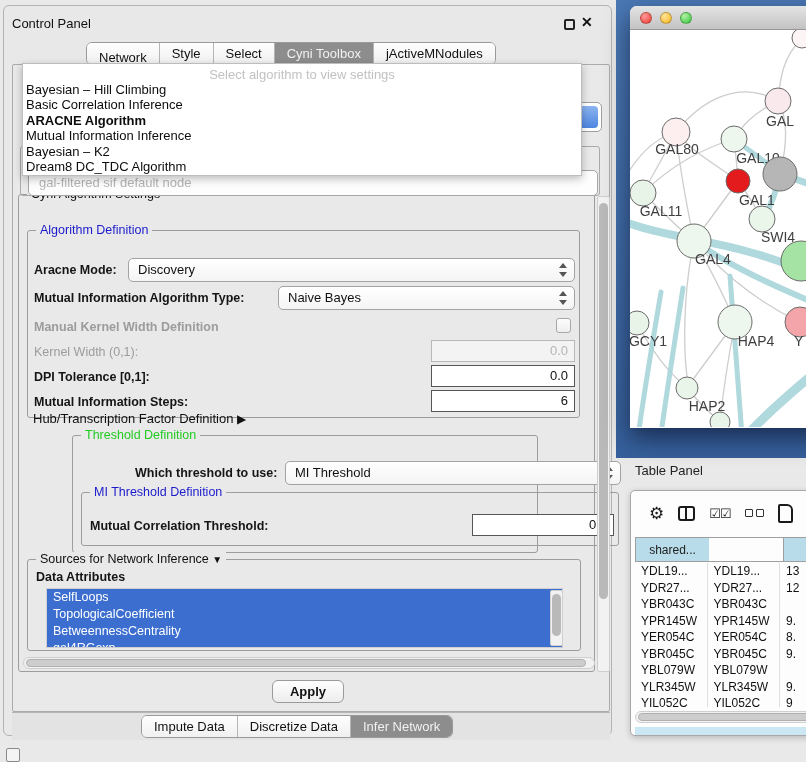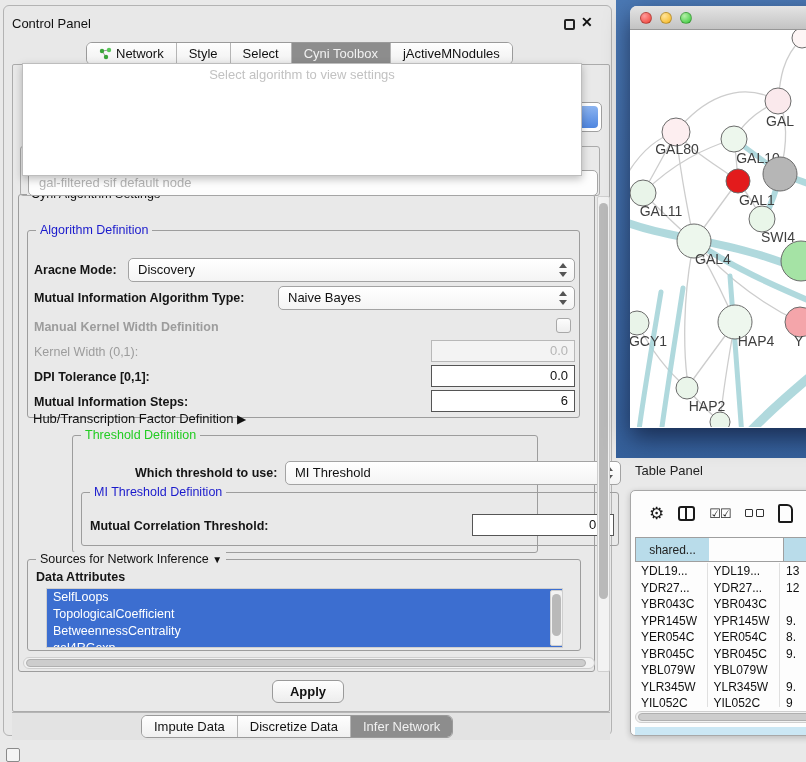--- a/index.html
+++ b/index.html
@@ -13,21 +13,21 @@
   #cp-title { position:absolute; left:8px; top:10px; font-size:13px; color:#111; }
   #float-btn { position:absolute; left:560px; top:13px; width:11px; height:11px;
                border:2px solid #222; border-radius:2px; background:transparent; }
   #close-btn { position:absolute; left:577px; top:8px; font-size:14px; font-weight:bold; color:#111; }
 
   
   .seg { position:absolute; display:flex; border:1px solid #9a9a9a; border-radius:6px;
          overflow:hidden; background:#fff; height:23px; }
   .seg .tab { font-size:13px; line-height:21px; padding:0 12px; color:#111;
               background:linear-gradient(#fefefe,#f0f0f0); border-left:1px solid #b5b5b5;
-              display:flex; align-items:center; gap:4px; white-space:nowrap; }
+              display:flex; align-items:center; gap:4px; white-space:nowrap;flex-direction:column; }
   .seg .tab:first-child { border-left:none; }
   .seg .tab.sel { background:#8d8d8d; color:#f1f1f1; }
   #top-tabs { left:82px; top:36px; }
   #bottom-tabs { left:137px; top:709px; }
 
   
   #inner { position:absolute; left:8px; top:58px; width:598px; height:648px;
            border:1px solid #ababab; background:#e9e9e9; border-radius:2px; }
   #bottom-strip { position:absolute; left:8px; top:706px; width:598px; height:28px;
                   background:#e3e3e3; border-top:1px solid #b5b5b5; }
@@ -177,20 +177,28 @@
   <div id="inner"></div>
 
   <div class="abs behind-combo1">
     <span class="bluestep"></span>
   </div>
   <div class="abs behind-group"></div>
   <div class="abs behind-combo2">gal-filtered sif default node</div>
 
   <div id="dropdown">
     <div id="dd-placeholder">Select algorithm to view settings</div>
+    <div id="dd-items">
+        <div class="dd-item">Bayesian – Hill Climbing</div>
+        <div class="dd-item">Basic Correlation Inference</div>
+        <div class="dd-item dd-bold">ARACNE Algorithm</div>
+        <div class="dd-item">Mutual Information Inference</div>
+        <div class="dd-item">Bayesian – K2</div>
+        <div class="dd-item">Dream8 DC_TDC Algorithm</div>
+      </div>
   </div>
 
   <div class="group" style="left:14px; top:188px; width:577px; height:478px;">
     <span class="gtitle">Cyni Algorithm Settings</span>
 
     <div class="group" style="left:8px; top:26px; width:553px; height:188px;margin-top:9px;">
       <span class="gtitle blue">Algorithm Definition</span>
 
       <span class="lbl" style="left:6px; top:32px;">Aracne Mode:</span>
       <div class="combo" style="left:100px; top:27px; width:447px; height:24px;">

